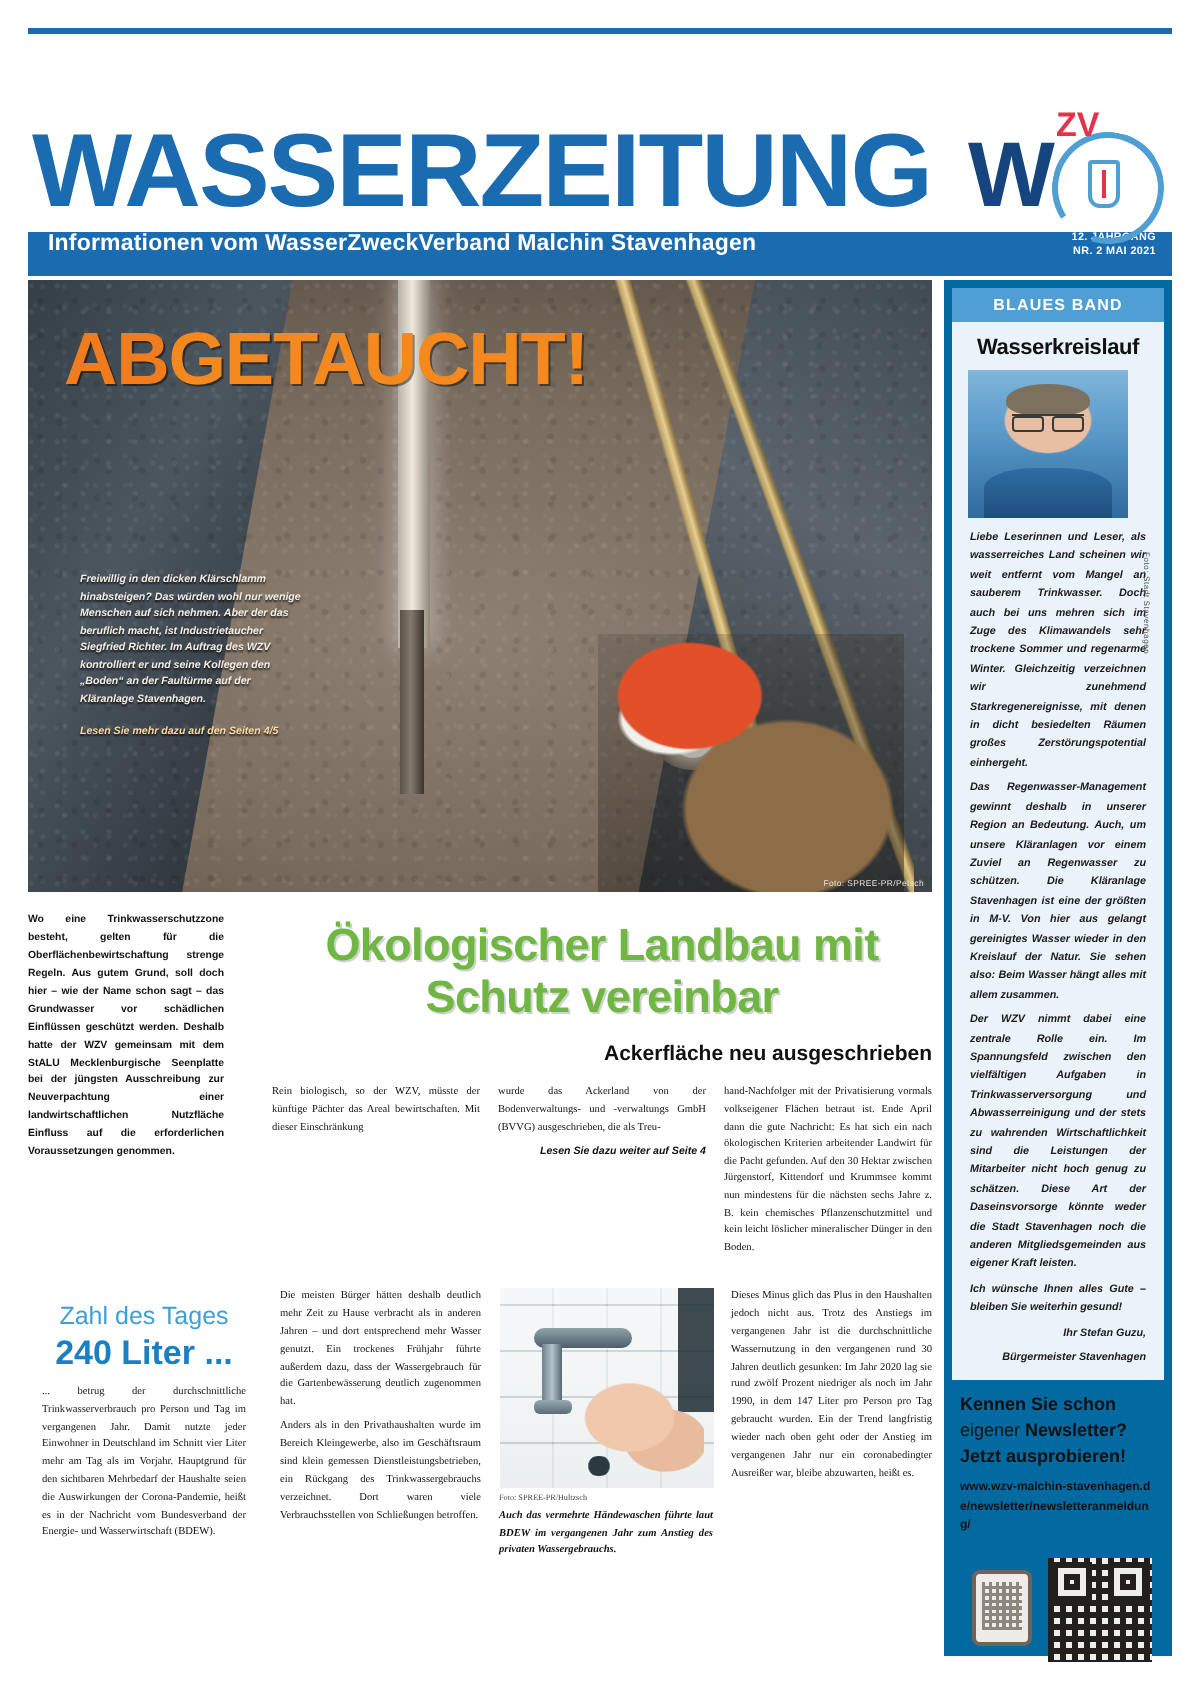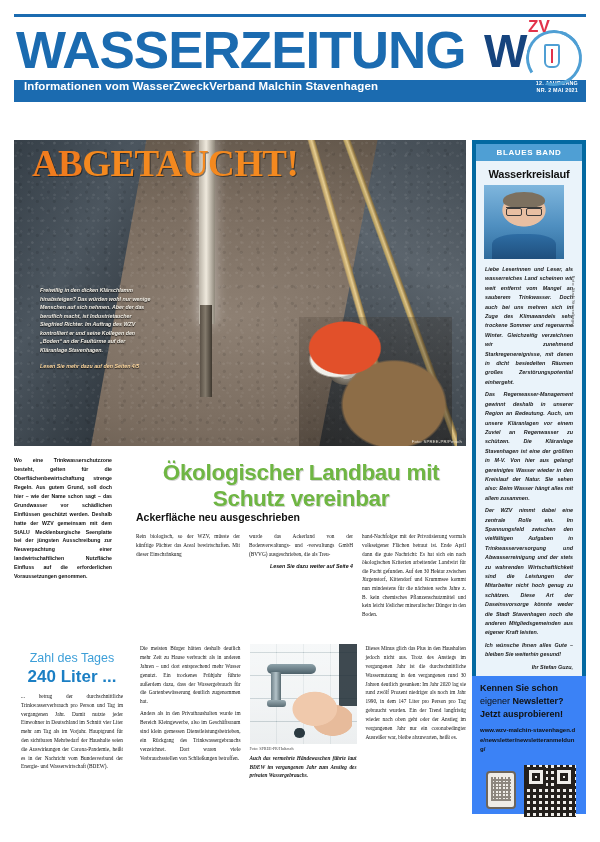--- a/index.html
+++ b/index.html
@@ -12,21 +12,21 @@
   }
   .page{
     position:absolute;inset:0;
     background:#ffffff;
     box-sizing:border-box;
   }
 
   
   .masthead{position:absolute;left:14px;top:14px;width:572px;}
   .mast-rule{height:3px;background:#1b6bb0;width:100%;}
-  .mast-main{display:flex;align-items:flex-end;justify-content:space-between;height:63px;}
+  .mast-main{display:flex;align-items:flex-end;justify-content:space-between;height:63px;margin-top:36px;}
   .mast-title{
     font-family:"Liberation Sans", sans-serif;
     font-weight:bold;
     font-size:52px;
     letter-spacing:-1.0px;
     color:#1b6bb0;
     line-height:1;
     transform:scaleX(1.02);
     transform-origin:left bottom;
     padding-left:2px;
@@ -124,27 +124,26 @@
       radial-gradient(ellipse 60% 55% at 62% 62%, #8d6d47 0 55%, transparent 58%),
       radial-gradient(ellipse 40% 30% at 24% 30%, #f2f0ea 0 40%, transparent 44%),
       linear-gradient(160deg, rgba(60,50,40,.2), rgba(30,25,20,.5));
   }
   .hero .equip{
     position:absolute;right:22%;bottom:20%;width:9%;height:11%;
     background:radial-gradient(circle at 50% 50%, #f4f1ea 0 40%, #b9b2a4 42%, #6e675b 70%, transparent 72%);
     border-radius:50%;
   }
   .hero-kicker{
-    position:absolute;left:18px;top:6px;
+    position:absolute;left:18px;top:22px;
     font-size:37px;font-weight:bold;line-height:.96;
     color:#f07c1e;
     letter-spacing:-.6px;
     text-shadow:1px 1px 0 rgba(0,0,0,.45);
     white-space:nowrap;
-    font-family:Liberation Serif, serif;
   }
   .hero-kicker .k2{color:#f4891f;}
   .hero-cap{
     position:absolute;left:26px;top:146px;width:112px;
     font-size:5.3px;line-height:1.62;font-weight:bold;font-style:italic;
     color:#f3efe6;
     text-shadow:0 1px 1px rgba(0,0,0,.8);
   }
   .hero-cap .more{display:block;margin-top:7px;color:#ffd9a0;}
   .hero-credit{
@@ -195,22 +194,22 @@
     padding:6px 9px 0 9px;
     font-size:5.4px;line-height:1.74;
     color:#1a1a1a;font-style:italic;font-weight:bold;
     text-align:justify;
   }
   .bband-text p{margin:0 0 3px 0;}
   .bband-sign{text-align:right;font-style:italic;font-weight:bold;font-size:5.4px;line-height:1.7;}
 
   
   .nlbox{
-    position:absolute;left:472px;top:676px;width:114px;height:138px;
-    background:#3b82f6;box-sizing:border-box;padding:6px 8px;
+    position:absolute;left:472px;top:690px;width:114px;height:138px;
+    background:#0369a1;box-sizing:border-box;padding:6px 8px;
   }
   .nl-h{font-size:9px;font-weight:bold;color:#111;line-height:1.42;}
   .nl-h .lite{font-weight:normal;}
   .nl-url{margin-top:6px;font-size:6px;font-weight:bold;color:#111;line-height:1.6;word-break:break-all;}
   .nl-media{position:relative;margin-top:10px;height:52px;}
   .nl-phone{
     position:absolute;left:6px;top:6px;width:26px;height:34px;
     border:2.2px solid #6d655c;border-radius:4px;
     background:#efece7;
   }
@@ -245,22 +244,22 @@
   .col p{margin:0 0 3px 0;}
   .col.lead{font-weight:bold;font-family:"Liberation Sans", sans-serif;font-size:5.2px;line-height:1.72;}
   .headwrap{width:330px;}
   .headline{
     font-size:22.5px;font-weight:bold;color:#6fb643;line-height:1.14;
     text-align:center;letter-spacing:-.3px;
     text-shadow:1px 1px 0 rgba(0,0,0,.18);
     padding-top:4px;
   }
   .subhead{
-    text-align:left;font-size:10.5px;font-weight:bold;color:#111;
-    margin-bottom:9px;
+    text-align:right;font-size:10.5px;font-weight:bold;color:#111;
+    margin-top:10px;margin-bottom:9px;
   }
   .body3{display:flex;gap:9px;margin-top:2px;}
   .more-link{font-style:italic;font-weight:bold;text-align:right;display:block;margin-top:4px;font-family:"Liberation Sans",sans-serif;}
 
   
   .zdt{
     position:absolute;left:14px;top:644px;width:116px;height:186px;
     background:#fff;box-sizing:border-box;padding:8px 7px;
   }
   .zdt-t{font-size:12.5px;color:#3d9fd8;font-weight:normal;text-align:center;line-height:1.1;}

